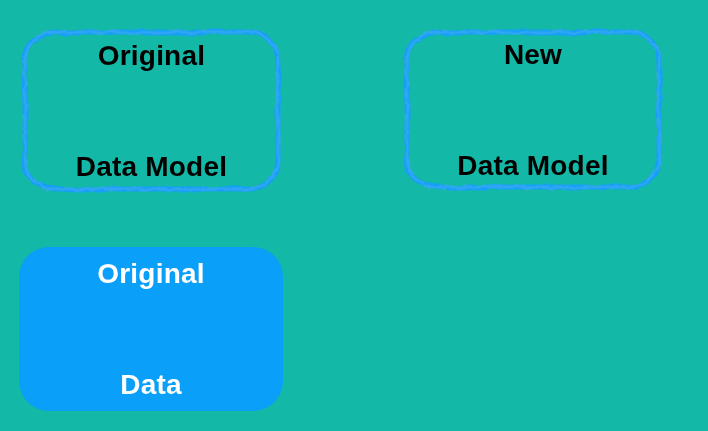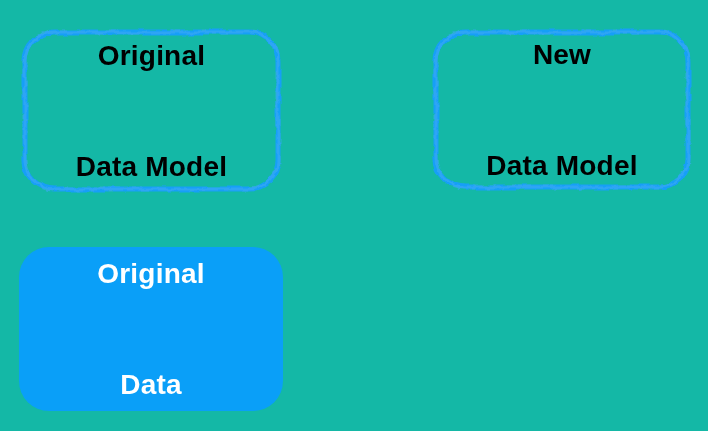--- a/index.html
+++ b/index.html
@@ -36,21 +36,21 @@
   .node-outlined .label { color: #000000; }
 
   .node-outlined .sketch-border {
     position: absolute;
     left: 0; top: 0;
     z-index: 1;
     pointer-events: none;
   }
 
   #node-original-data-model { left: 18px;  top: 25px;  width: 267px; height: 171px; }
-  #node-new-data-model      { left: 429px; top: 25px;  width: 266px; height: 169px; }
+  #node-new-data-model      { left: 400px; top: 25px;  width: 266px; height: 169px; }
   #node-original-store      { left: 19px;  top: 247px; width: 264px; height: 164px; }
 
   .node-filled {
     background: #0a9ff8;
     border-radius: 30px;
   }
   .node-filled .label { color: #ffffff; }
 
   .svg-defs {
     position: absolute;

